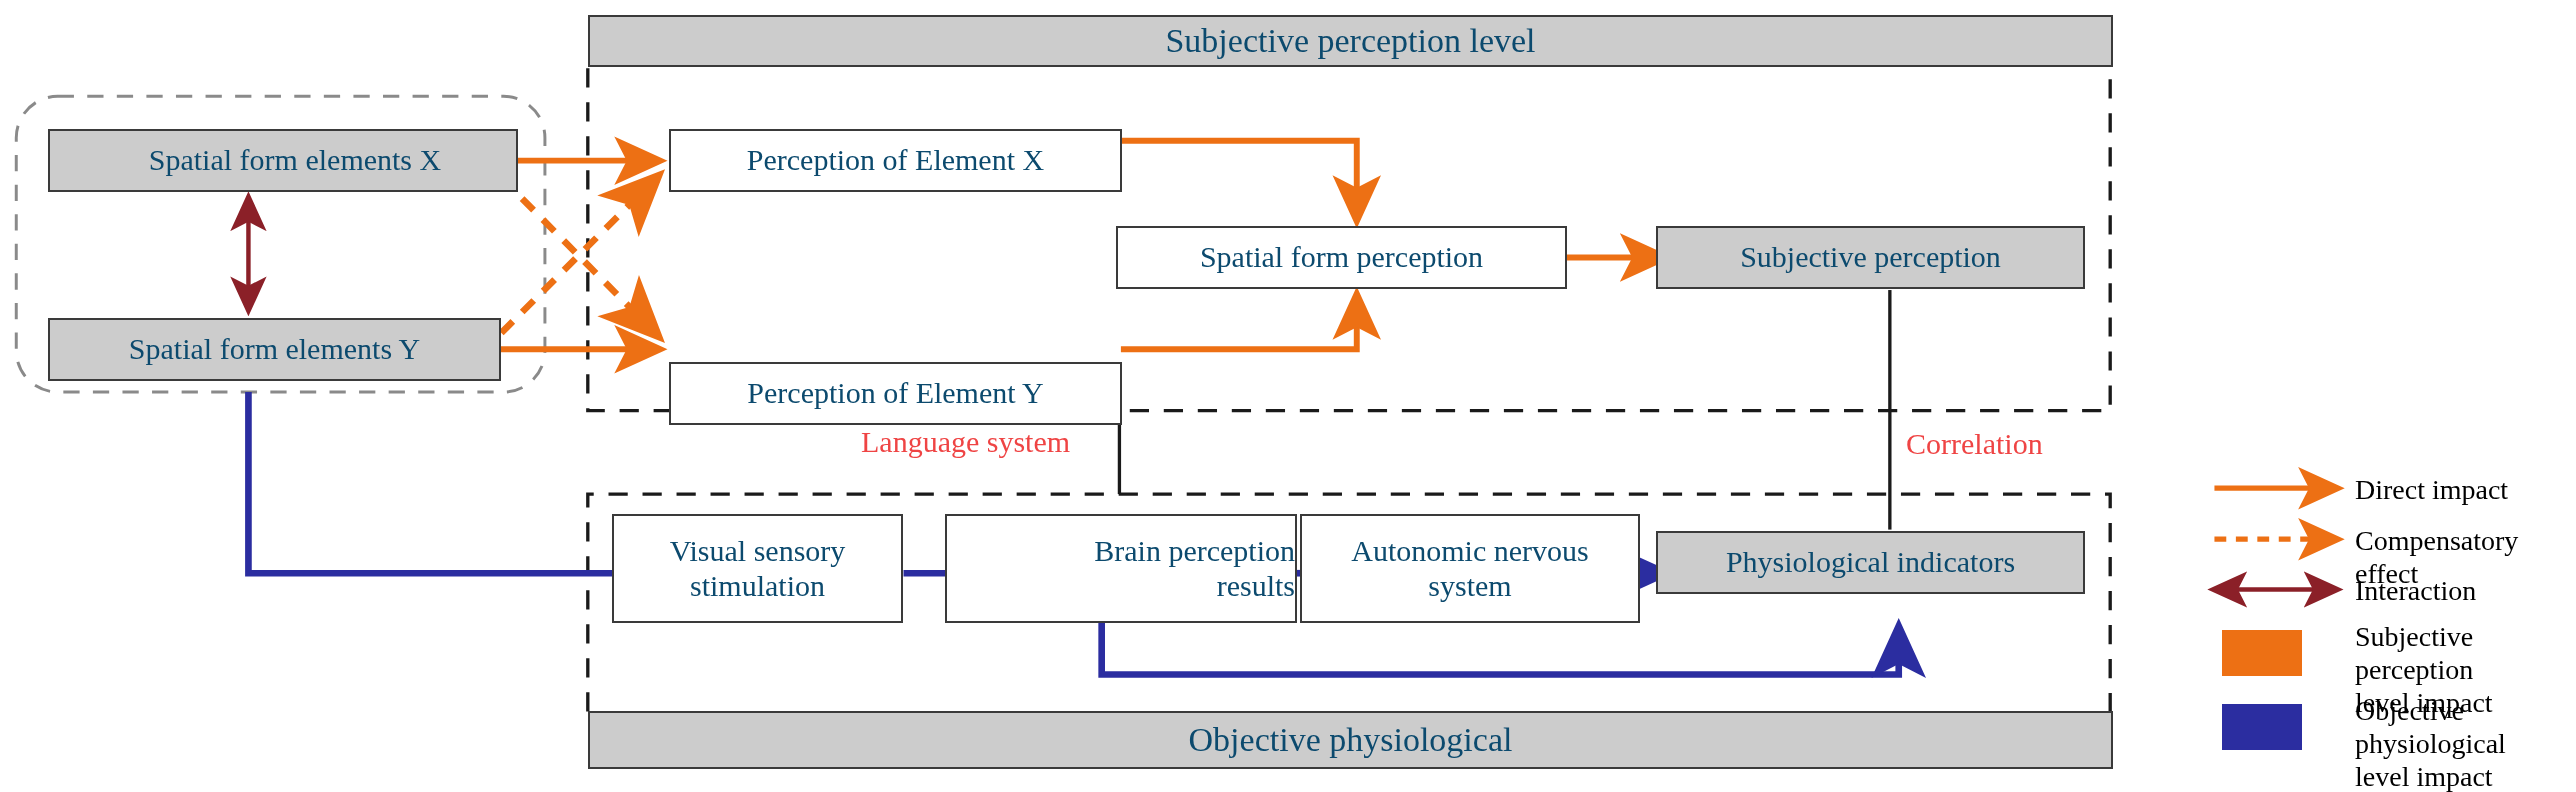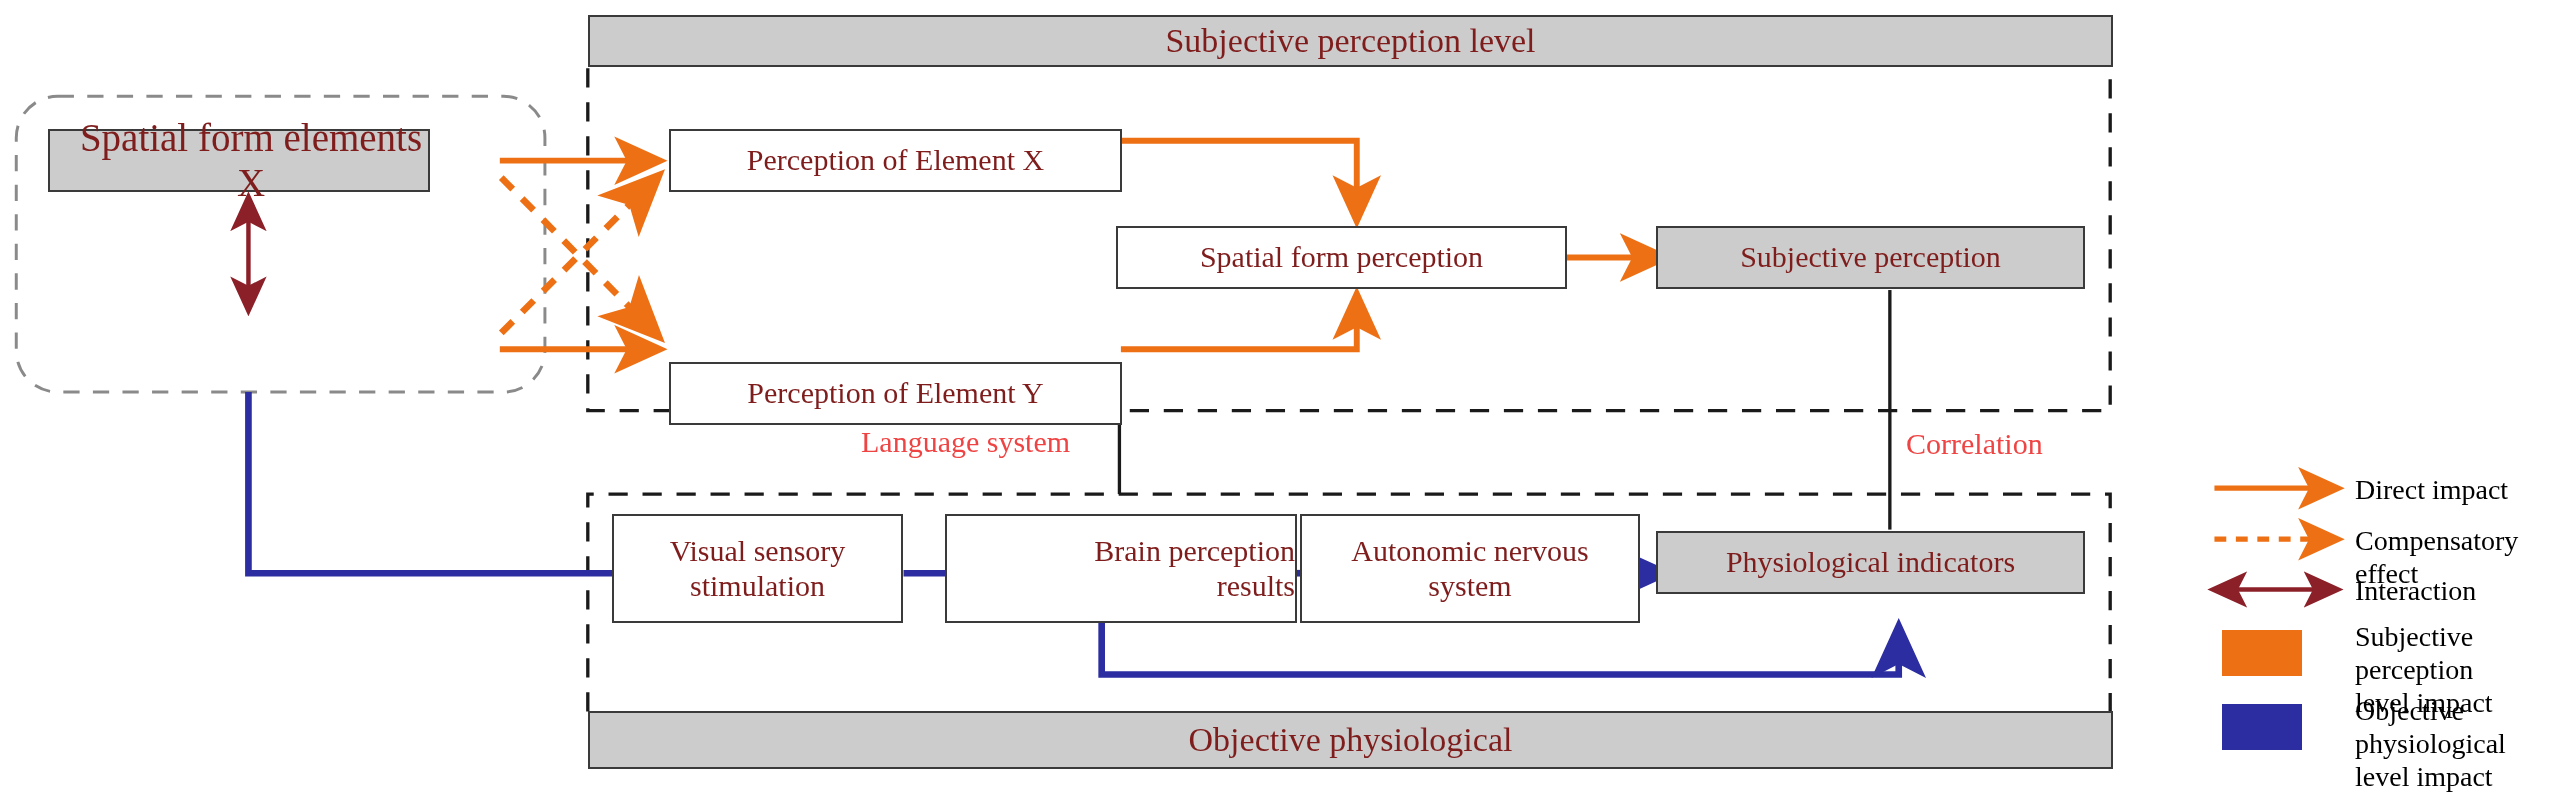--- a/index.html
+++ b/index.html
@@ -1,21 +1,21 @@
 <!DOCTYPE html>
 <html style="font-size:12px"><head>
 <meta charset="utf-8">
 <style>
   html,body{margin:0;padding:0;background:#ffffff;}
   body{width:2576px;height:793px;font-family:"Liberation Serif",serif;overflow:hidden;}
   #root{position:relative;width:2576px;height:793px;}
   svg.layer{position:absolute;top:0;left:0;width:2576px;height:793px;}
   .nodebox{position:absolute;box-sizing:border-box;display:flex;align-items:center;
            justify-content:center;text-align:center;font-family:"Liberation Serif",serif;
-           color:#7f1d1d;line-height:1.15;}
+           color:#0c4a6e;line-height:1.15;}
   .gray{background:#cccccc;border:2.2px solid #3a3a3a;}
   .white{background:#ffffff;border:2.2px solid #3a3a3a;}
   .banner{background:#cccccc;border:2.2px solid #3a3a3a;font-size:34px;}
   .lbl{position:absolute;font-family:"Liberation Serif",serif;color:#ef4444;font-size:30px;white-space:nowrap;}
   .legend{position:absolute;font-family:"Liberation Serif",serif;color:#000000;font-size:28px;line-height:1.18;}
   .sw{position:absolute;}
 </style>
 </head>
 <body>
 
@@ -78,22 +78,23 @@
 
     <line x1="2995" y1="660" x2="3160" y2="660" stroke="#ED7014" stroke-width="7" marker-end="url(#ar-o)"></line>
     <line x1="2995" y1="729" x2="3160" y2="729" stroke="#ED7014" stroke-width="7" stroke-dasharray="16,13" marker-end="url(#ar-o)"></line>
     <line x1="2995" y1="797" x2="3160" y2="797" stroke="#8B2028" stroke-width="6" marker-end="url(#ar-r)" marker-start="url(#ar-r-s)"></line>
   </svg>
 
   <div class="nodebox banner" style="left:588px;top:15px;width:1525px;height:52px;">Subjective perception level</div>
 
   <div class="nodebox banner" style="left:588px;top:711px;width:1525px;height:58px;">Objective physiological</div>
 
-  <div class="nodebox gray" style="left:48px;top:129px;width:382px;height:63px;font-size:39px;padding-left:24px;">Spatial form elements X</div>
+  <div class="nodebox gray" style="left:48px;top:129px;width:470px;height:63px;font-size:30px;padding-left:24px;">Spatial form elements X</div>
 
+  <div class="nodebox gray" style="left:48px;top:318px;width:453px;height:63px;font-size:30px;">Spatial form elements Y</div>
 
   <div class="nodebox white" style="left:669px;top:129px;width:453px;height:63px;font-size:30px;">Perception of Element X</div>
 
   <div class="nodebox white" style="left:669px;top:318px;width:453px;height:63px;font-size:30px;margin-top:44px;">Perception of Element Y</div>
 
   <div class="nodebox white" style="left:1116px;top:226px;width:451px;height:63px;font-size:30px;">Spatial form perception</div>
 
   <div class="nodebox gray" style="left:1656px;top:226px;width:429px;height:63px;font-size:30px;">Subjective perception</div>
 
   <div class="nodebox white" style="left:612px;top:514px;width:291px;height:109px;font-size:30px;flex-direction:column;">

